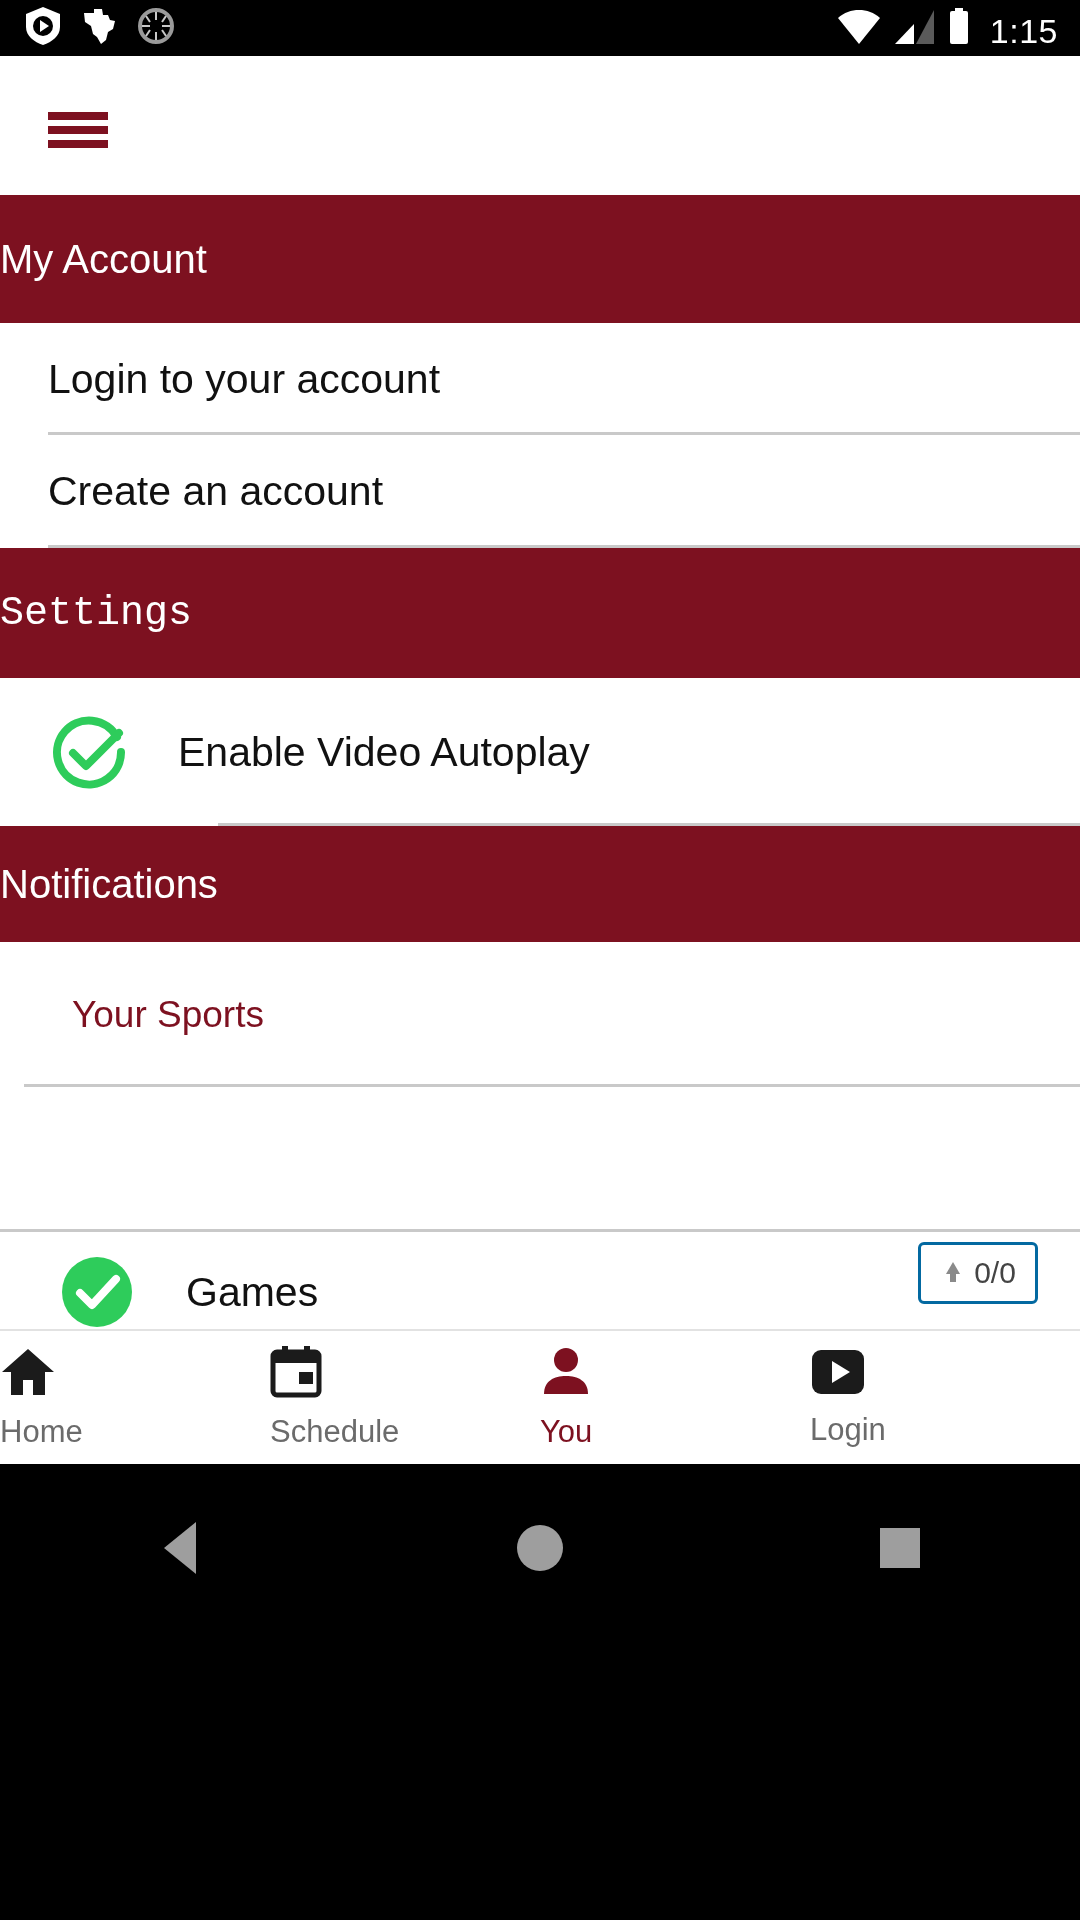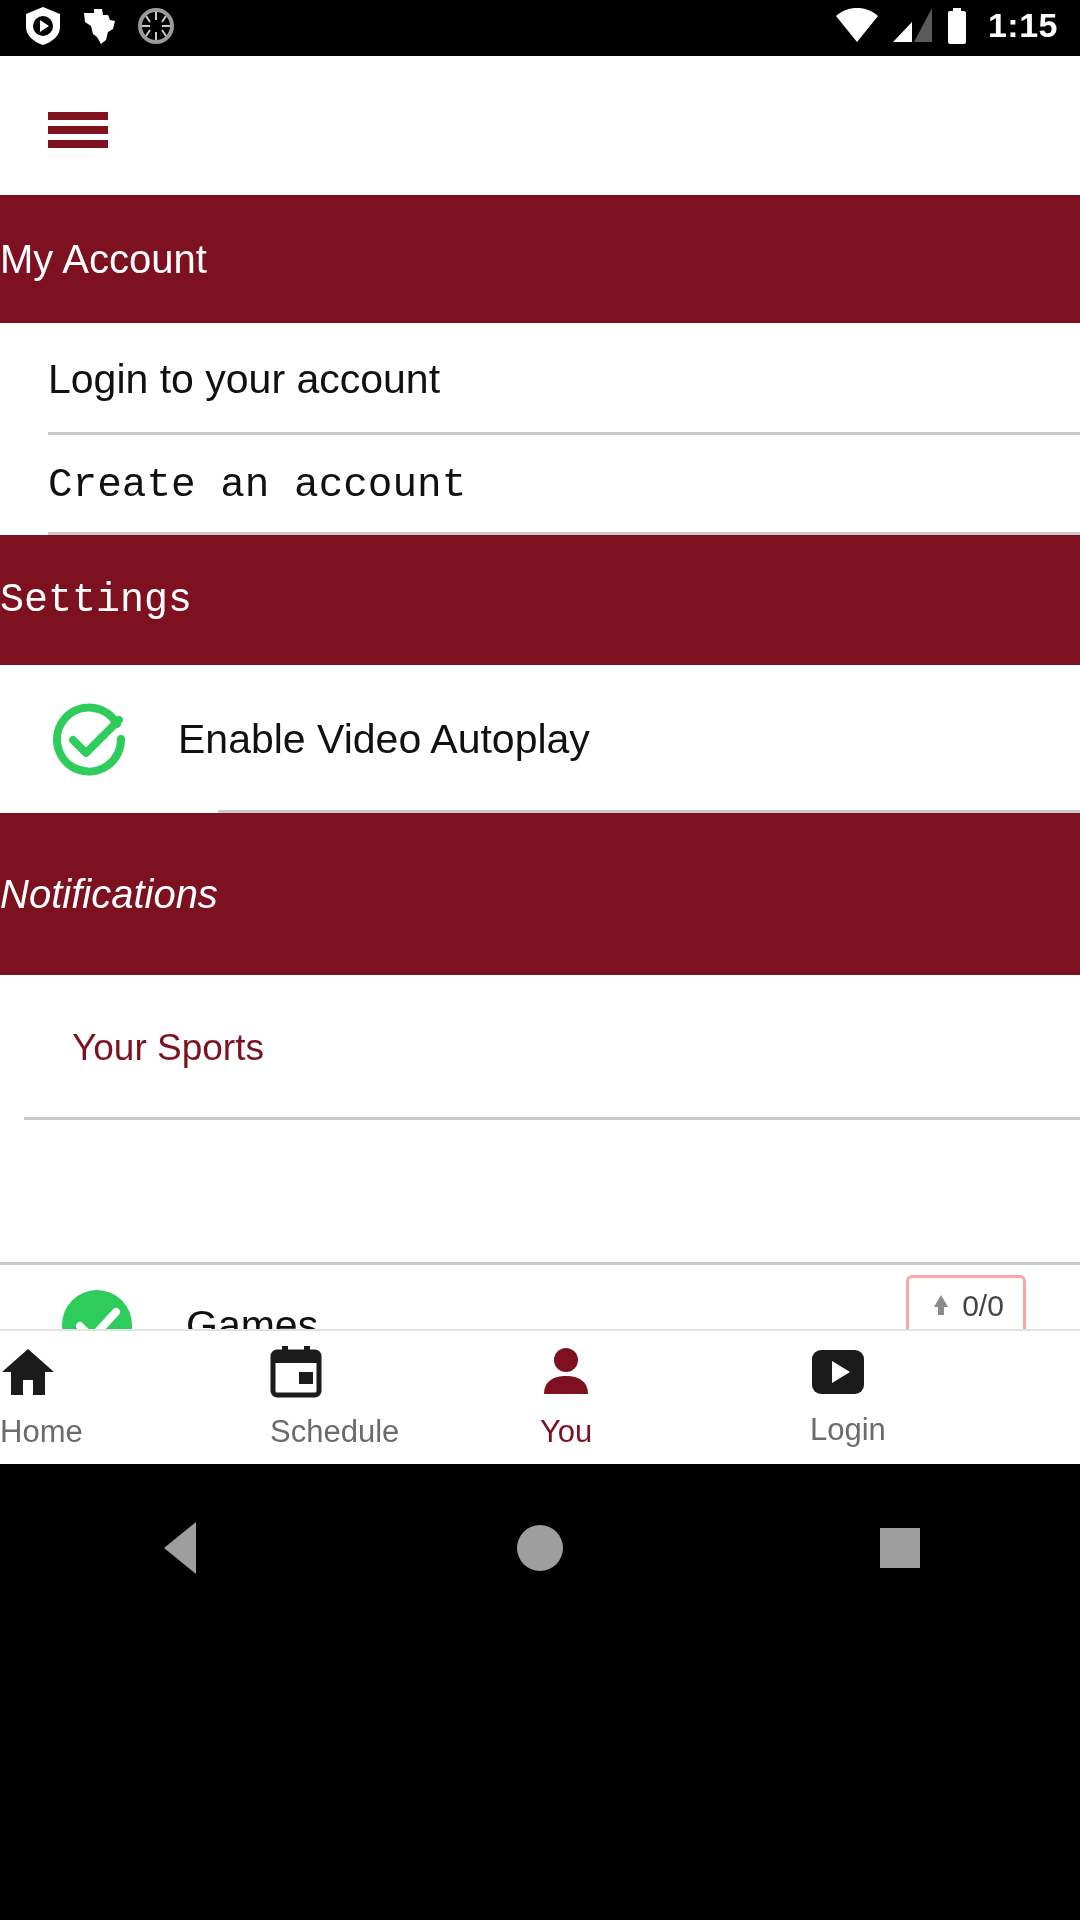--- a/index.html
+++ b/index.html
@@ -10,21 +10,21 @@
     overflow:hidden;
     position:relative;
   }
 
   
   #status-bar{
     position:absolute; left:0; top:0; width:1080px; height:56px;
     background:#000000; display:flex; align-items:center;
   }
   #status-left{ display:flex; align-items:center; gap:22px; padding-left:26px; }
-  #status-right{ margin-left:auto; display:flex; align-items:flex-start; gap:14px; padding-right:22px;font-weight:bold; }
+  #status-right{ margin-left:auto; display:flex; align-items:flex-end; gap:14px; padding-right:22px; }
   .sb-ico{ display:block; }
   #status-clock{
     color:#ffffff; font-size:34px; letter-spacing:0.5px; line-height:1;
     font-family:"Liberation Sans", sans-serif; padding-left:6px;
   }
 
   
   #toolbar{
     position:absolute; left:0; top:56px; width:1080px; height:139px;
     background:#ffffff;
@@ -41,55 +41,55 @@
     position:absolute; left:0; top:195px; width:1080px; height:1134px;
     background:#ffffff; overflow:hidden;
   }
   .section-header{
     width:1080px; background:#7D1120; color:#ffffff;
     display:flex; align-items:center; 
     font-size:40px; font-weight:400;
   }
   #header-my-account{ height:128px; }
   #header-settings{ height:130px;font-family:Liberation Mono, monospace; }
-  #header-notifications{ height:162px;font-style:italic; }
+  #header-notifications{ height:116px; }
 
   .list-row{
     width:1080px; background:#ffffff; display:flex; align-items:center;
     padding-left:48px; position:relative;
   }
   .row-text{ font-size:41px; color:#111111; font-weight:400; }
   .row-text.accent{ color:#7D1120; font-size:37px; }
 
   .divider{
     position:absolute; bottom:0; height:3px; background:#c9c9c9;
   }
   .divider.inset-48{ left:48px; right:0; }
   .divider.inset-218{ left:218px; right:0; }
   .divider.full{ left:0; right:0; }
 
   
   #row-login{ height:112px; }
-  #row-create{ height:100px;font-family:Liberation Mono, monospace; }
+  #row-create{ height:113px; }
   #row-autoplay{ height:148px; padding-left:0; }
   #row-your-sports{ height:145px;margin-left:24px; }
   #row-other-sports{ height:145px; }
   #row-games{ height:120px; padding-left:8px; }
 
   .check-icon-wrap{
     width:178px; display:flex; align-items:center; justify-content:center;
     flex:0 0 178px;
   }
   .autoplay-label{ font-size:41px; color:#111111; }
 
   
   #row-games .game-label{ font-size:41px; color:#111111; }
   #count-badge{
-    position:absolute; right:54px; top:10px;
-    width:120px; height:62px; border:3px solid #fca5a5; border-radius:6px;
+    position:absolute; right:42px; top:10px;
+    width:120px; height:62px; border:3px solid #0369a1; border-radius:6px;
     display:flex; align-items:center; justify-content:center; gap:8px;
     background:#ffffff;
   }
   #count-badge .badge-text{ font-size:30px; color:#444444; }
 
   
   #bottom-nav{
     position:absolute; left:0; top:1329px; width:1080px; height:135px;
     background:#ffffff; border-top:2px solid #e2e2e2;
     display:flex; align-items:center;

